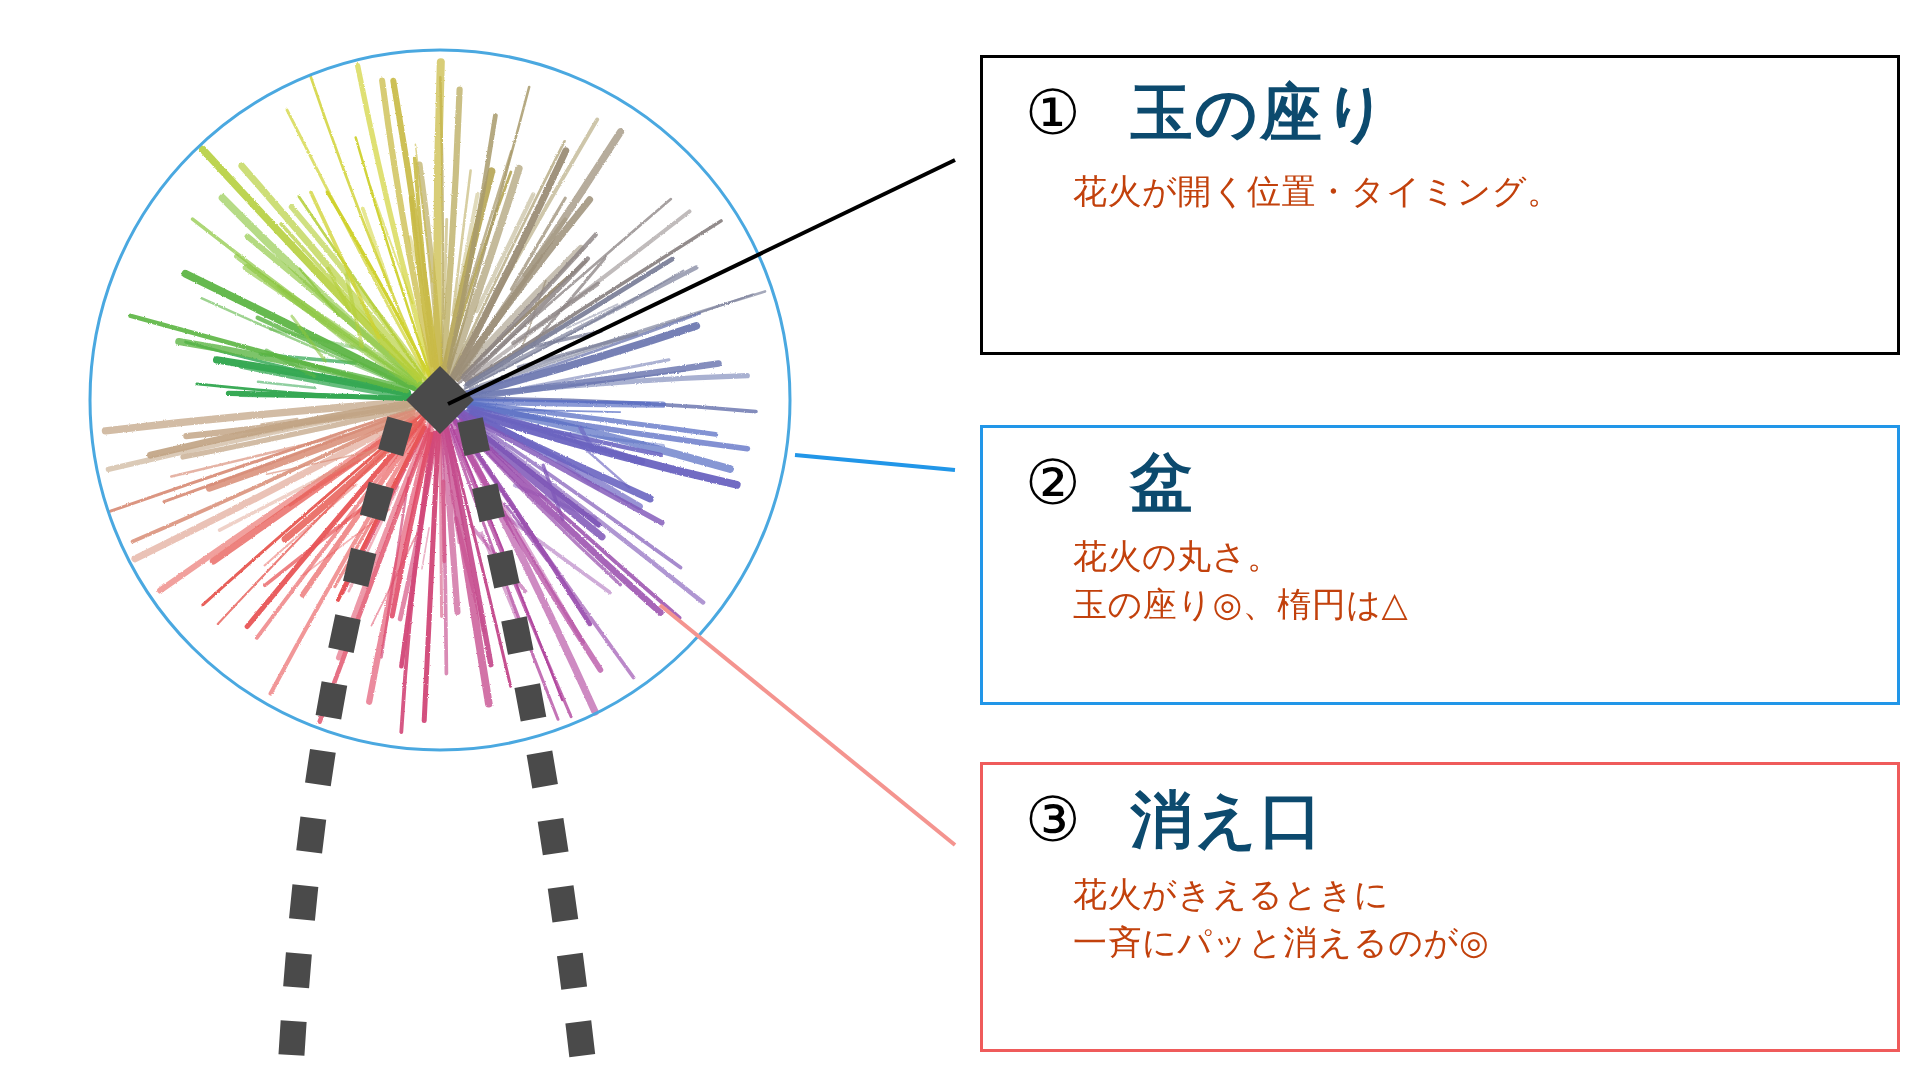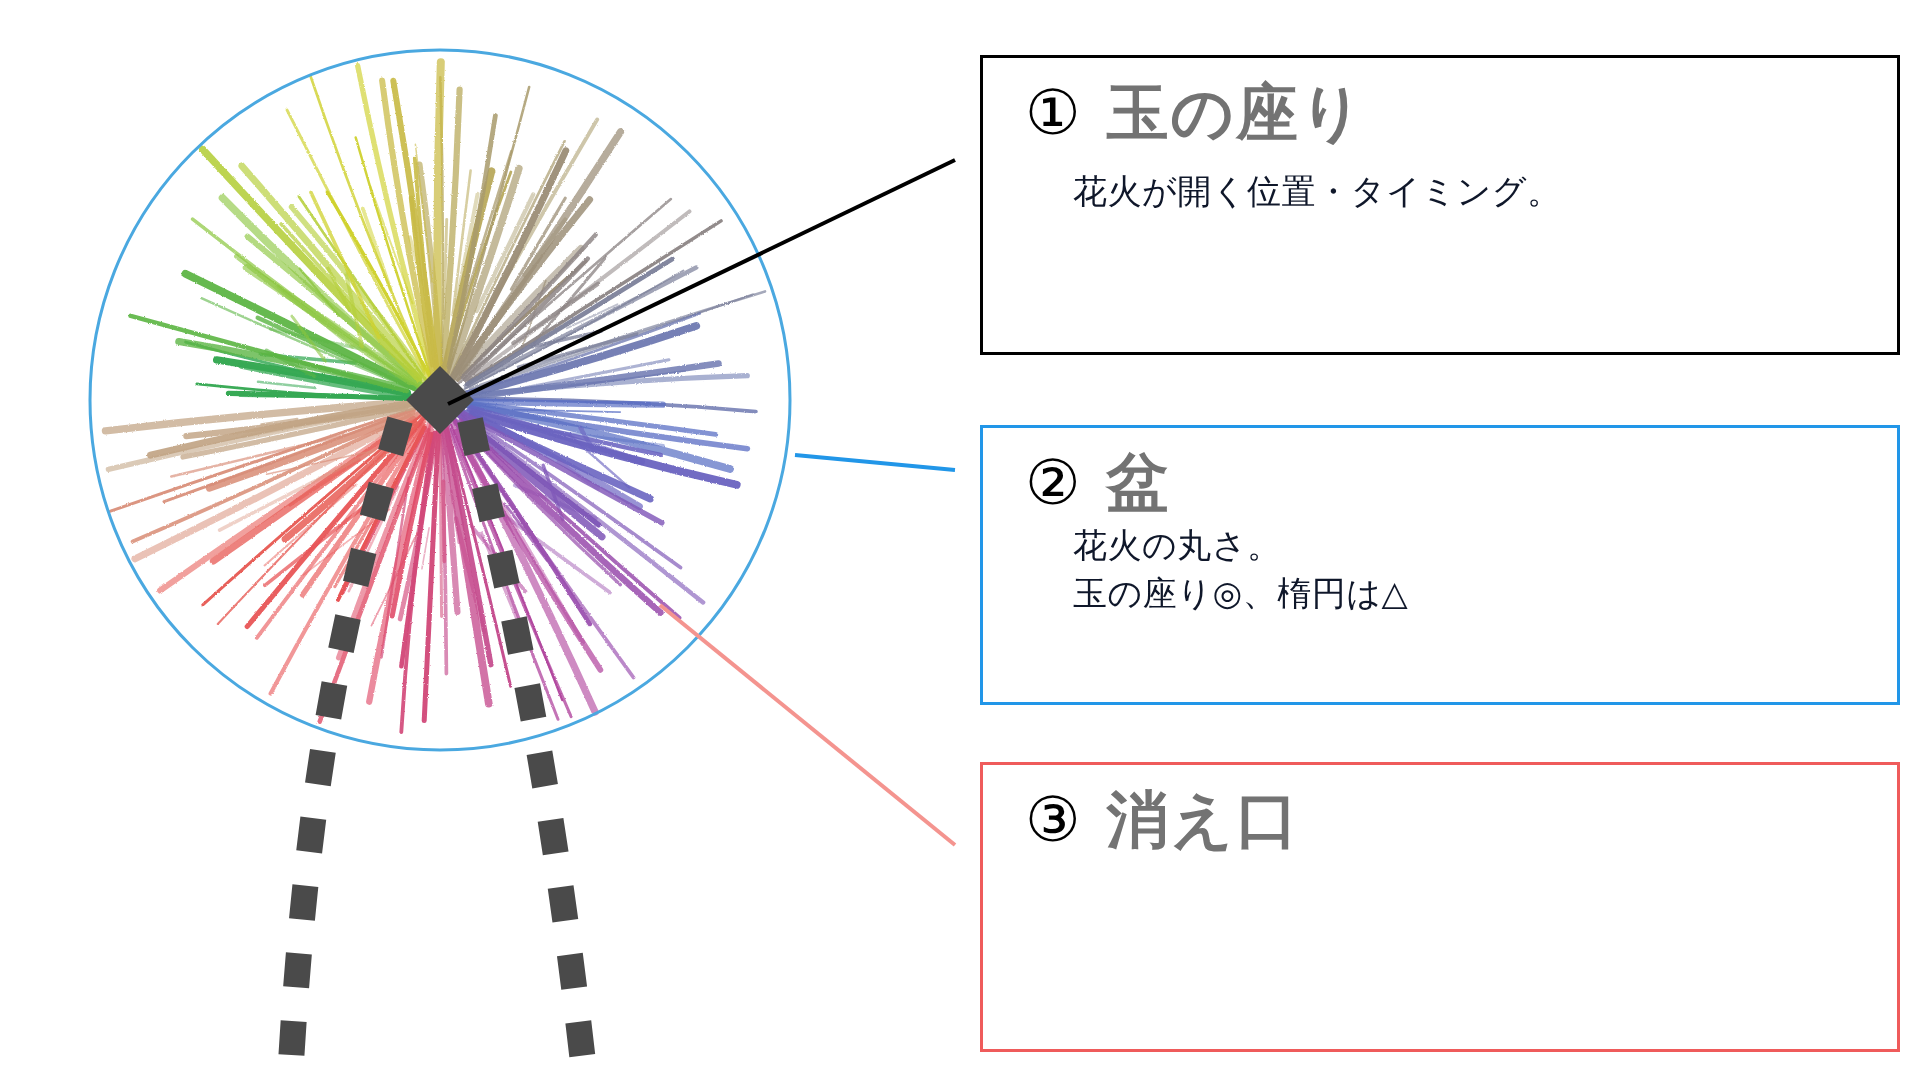--- a/index.html
+++ b/index.html
@@ -56,27 +56,28 @@
     line-height: 1;
     font-weight: 400;
     color: #000;
     letter-spacing: 0;
   }
   .panel-title {
     font-size: 62px;
     line-height: 1.05;
     font-weight: 700;
     letter-spacing: 2px;
-    color: #737373;
+    color: #0c4a6e;
+    margin-left: 24px;
   }
   .panel-body {
     font-size: 34px;
     line-height: 1.42;
     font-weight: 400;
-    color: #0f172a;
+    color: #c2410c;
     letter-spacing: 0.5px;
   }
   .panel-body div { white-space: nowrap; }
 
   #panel-1 {
     left: 980px;
     top: 55px;
     width: 920px;
     height: 300px;
     border: 3px solid #000000;
@@ -85,21 +86,21 @@
   #panel-1 .panel-body { margin-top: 22px; margin-left: 48px; }
 
   #panel-2 {
     left: 980px;
     top: 425px;
     width: 920px;
     height: 280px;
     border: 3px solid #2196e8;
     padding: 22px 0 0 42px;
   }
-  #panel-2 .panel-body { margin-top: 6px; margin-left: 48px; }
+  #panel-2 .panel-body { margin-top: 17px; margin-left: 48px; }
 
   #panel-3 {
     left: 980px;
     top: 762px;
     width: 920px;
     height: 290px;
     border: 3px solid #ef5b5b;
     padding: 22px 0 0 42px;
   }
   #panel-3 .panel-body { margin-top: 18px; margin-left: 48px; }
@@ -333,13 +334,17 @@
     <div>花火の丸さ。</div>
     <div>玉の座り◎、楕円は△</div>
   </div>
 </div>
 
 <div class="panel" id="panel-3">
   <div class="panel-head">
     <span class="circled-num">③</span>
     <span class="panel-title">消え口</span>
   </div>
+  <div class="panel-body">
+    <div>花火がきえるときに</div>
+    <div>一斉にパッと消えるのが◎</div>
+  </div>
 </div>
 
 </body></html>

